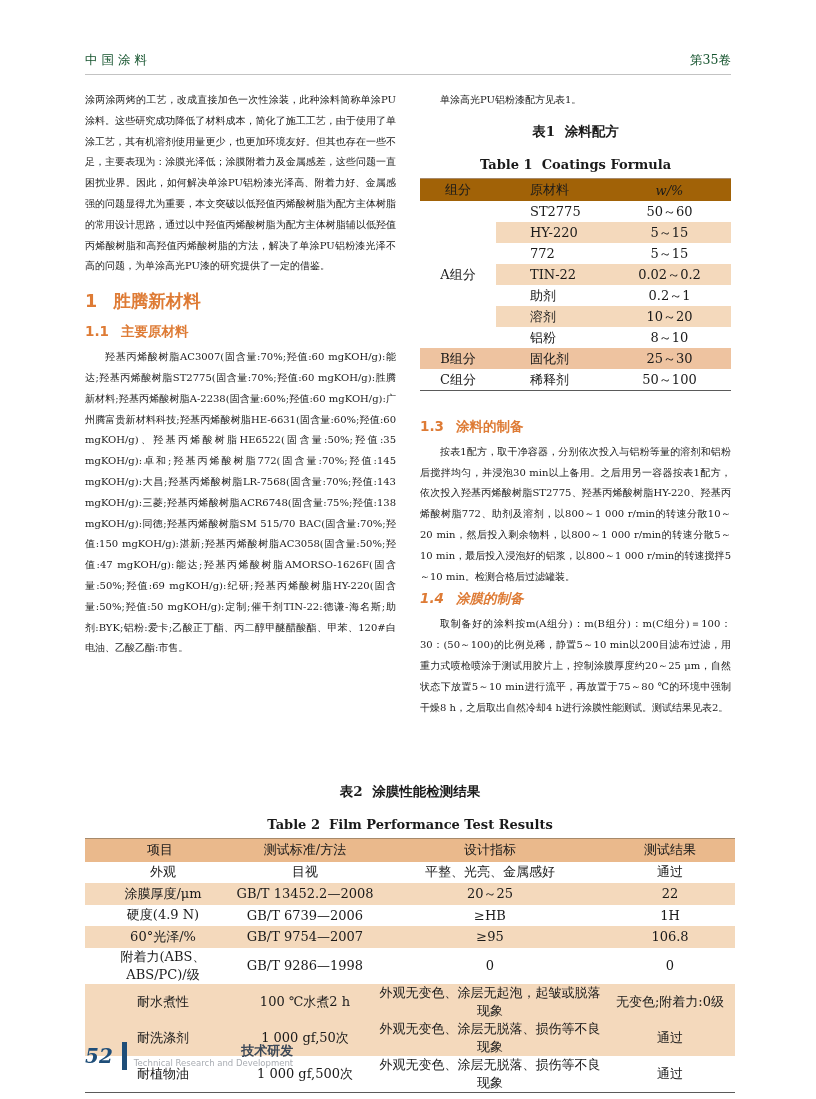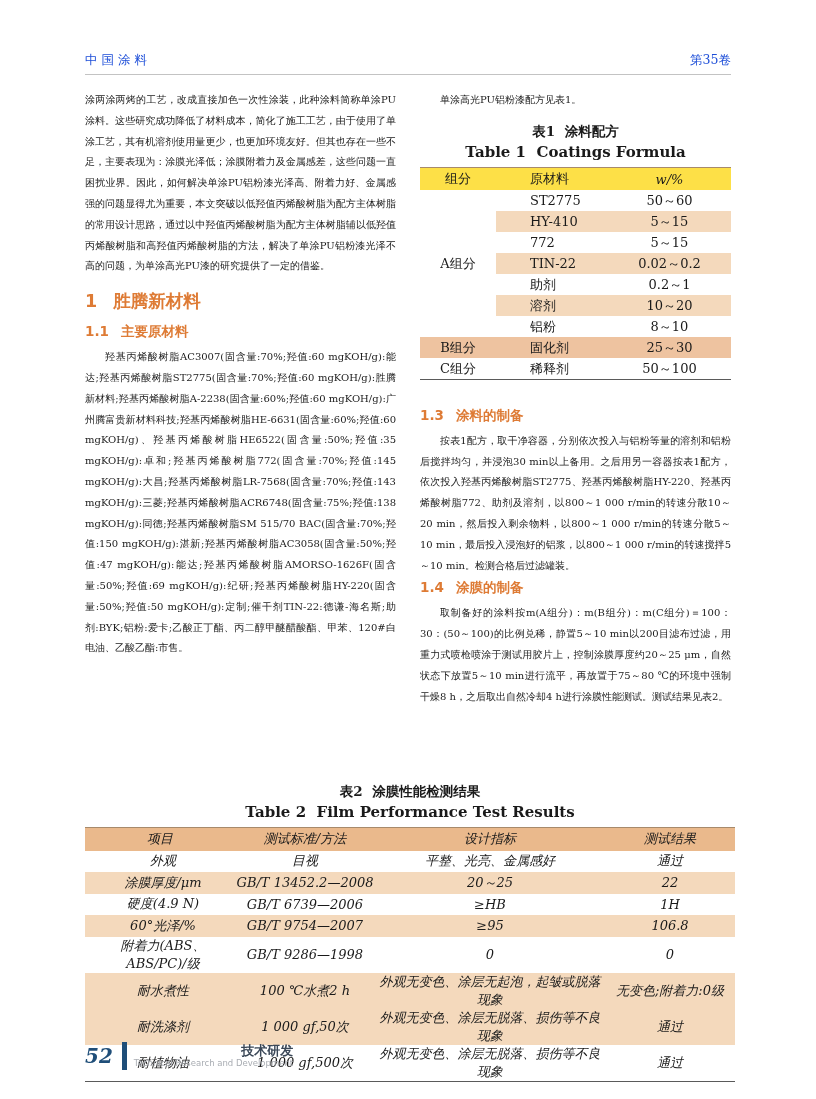--- a/index.html
+++ b/index.html
@@ -1,56 +1,56 @@
 <!DOCTYPE html>
 <html><head>
 <meta charset="utf-8">
 <style>
   * { margin:0; padding:0; box-sizing:border-box; }
   html,body { background:#ffffff; }
   body { font-family:"DejaVu Serif","Liberation Serif",serif; color:#1a1a1a; }
   .page { position:relative; width:816px; height:1099px; background:#ffffff; overflow:hidden; }
 
   
-  .hdr { position:absolute; left:85px; top:52px; width:646px; display:flex; justify-content:space-between; font-size:12.5px; color:#1d4ed8; }
+  .hdr { position:absolute; left:85px; top:52px; width:646px; display:flex; justify-content:space-between; font-size:12.5px; color:#14532d; }
   .hdr .journal { letter-spacing:4px; }
   .hdr-rule { position:absolute; left:85px; top:74px; width:646px; height:1px; background:#c3c3c3; }
 
   
   .col { position:absolute; top:90px; width:311px; height:692px; overflow:hidden; }
   .col-left { left:85px; }
   .col-right { left:420px; }
 
   p.body { font-size:10px; line-height:20.8px; text-align:justify; }
   p.ind { text-indent:2em; }
 
   .h1 { color:#de7b35; font-family:"DejaVu Sans","Liberation Sans",sans-serif; font-weight:bold; font-size:17.5px; margin:12px 0 10px 0; }
   .h1 .num { margin-right:16px; }
   .h2 { color:#de7b35; font-family:"DejaVu Sans","Liberation Sans",sans-serif; font-weight:bold; font-size:13.5px; margin:4px 0 6px 0; }
   .h2 .num { margin-right:12px; }
 
   
   .cap { text-align:center; }
   .cap-zh { font-size:13.5px; font-weight:bold; }
-  .cap-en { font-size:15px; font-weight:bold; margin-top:2px; }
+  .cap-en { font-size:13px; font-weight:bold; margin-top:16px; }
 
   
   table { border-collapse:collapse; table-layout:fixed; }
   .t1 { width:311px; font-size:13px; margin-top:6px; border-top:1px solid #a78a6b; border-bottom:1px solid #5a5a5a; }
   .t1 td, .t1 th { height:21px; font-weight:normal; vertical-align:middle; }
-  .t1 tr.hd { background:#fde047; height:23px; }
+  .t1 tr.hd { background:#a16207; height:23px; }
   .t1 .c1 { text-align:center; }
   .t1 .c2 { text-align:left; padding-left:34px; }
   .t1 .c3 { text-align:center; }
   .t1 td.stripe { background:#f4d9bc; }
   .t1 tr.full-stripe { background:#eec3a0; }
 
   .t2wrap { position:absolute; left:85px; top:783px; width:650px; }
   .t2 { width:650px; font-size:13px; margin-top:6px; border-top:1px solid #a78a6b; border-bottom:1px solid #5a5a5a; }
-  .t2 td, .t2 th { height:21.5px; font-weight:normal; text-align:center; vertical-align:middle;font-style:italic; }
+  .t2 td, .t2 th { height:21.5px; font-weight:normal; text-align:center; vertical-align:middle; }
   .t2 tr.hd { background:#eab98c; height:23px; }
   .t2 td.c1 { text-align:center; padding-left:6px; }
   .t2 tr.stripe { background:#f4d9bc;padding-left:36px; }
 
   
   .ftr { position:absolute; left:85px; top:1042px; display:flex; align-items:center; }
   .ftr .pagenum { font-style:italic; font-weight:bold; font-size:20px; color:#1f4e79; margin-right:9px; }
   .ftr .bar { width:5px; height:28px; background:#1f4e79; margin-right:7px; }
   .ftr .dept-zh { font-family:"DejaVu Sans","Liberation Sans",sans-serif; font-weight:bold; font-size:13px; color:#3a4757; line-height:15px;text-align:right; }
   .ftr .dept-en { font-family:"DejaVu Sans","Liberation Sans",sans-serif; font-size:8.5px; color:#a9adb3; line-height:11px; }
@@ -99,21 +99,21 @@
         <th class="c1">组分</th>
         <th class="c2">原材料</th>
         <th class="c3" style="font-style:italic;">w/%</th>
       </tr>
       <tr>
         <td class="c1" rowspan="7">A组分</td>
         <td class="c2">ST2775</td>
         <td class="c3">50～60</td>
       </tr>
       <tr>
-        <td class="c2 stripe">HY-410</td>
+        <td class="c2 stripe">HY-220</td>
         <td class="c3 stripe">5～15</td>
       </tr>
       <tr>
         <td class="c2">772</td>
         <td class="c3">5～15</td>
       </tr>
       <tr>
         <td class="c2 stripe">TIN-22</td>
         <td class="c3 stripe">0.02～0.2</td>
       </tr>
@@ -140,21 +140,21 @@
         <td class="c3">50～100</td>
       </tr>
     </tbody>
       </table>
 
     <div class="h2" style="margin-top:27px;">
       <span class="num">1.3</span><span>涂料的制备</span>
     </div>
     <p class="body ind">按表1配方，取干净容器，分别依次投入与铝粉等量的溶剂和铝粉后搅拌均匀，并浸泡30 min以上备用。之后用另一容器按表1配方，依次投入羟基丙烯酸树脂ST2775、羟基丙烯酸树脂HY-220、羟基丙烯酸树脂772、助剂及溶剂，以800～1 000 r/min的转速分散10～20 min，然后投入剩余物料，以800～1 000 r/min的转速分散5～10 min，最后投入浸泡好的铝浆，以800～1 000 r/min的转速搅拌5～10 min。检测合格后过滤罐装。</p>
 
-    <div class="h2" style="margin-top:3px;">
+    <div class="h2" style="margin-top:3px;font-style:italic;">
       <span class="num">1.4</span><span>涂膜的制备</span>
     </div>
     <p class="body ind">取制备好的涂料按m(A组分)：m(B组分)：m(C组分)＝100：30：(50～100)的比例兑稀，静置5～10 min以200目滤布过滤，用重力式喷枪喷涂于测试用胶片上，控制涂膜厚度约20～25 μm，自然状态下放置5～10 min进行流平，再放置于75～80 ℃的环境中强制干燥8 h，之后取出自然冷却4 h进行涂膜性能测试。测试结果见表2。</p>
   </div>
 
   <div class="t2wrap">
     <div class="cap">
       <div class="cap-zh">表2&nbsp;&nbsp;涂膜性能检测结果</div>
       <div class="cap-en">Table 2&nbsp;&nbsp;Film Performance Test Results</div>
     </div>

